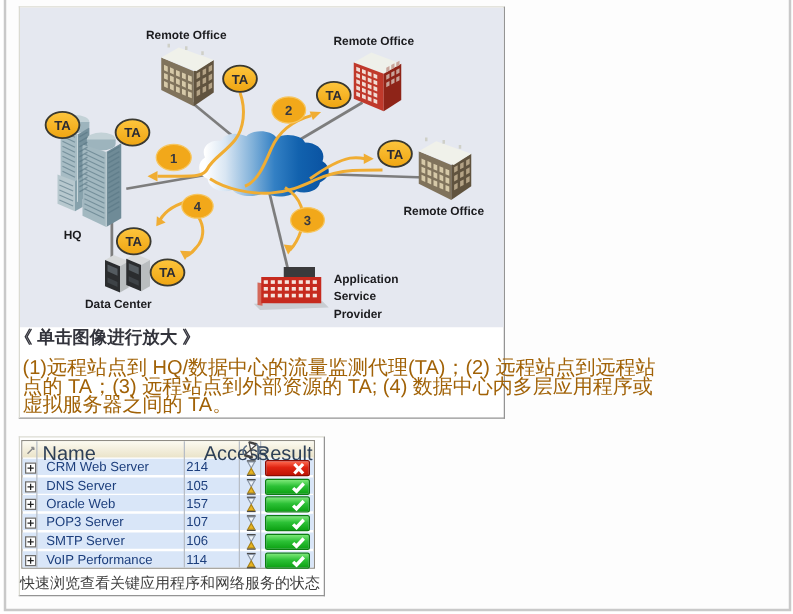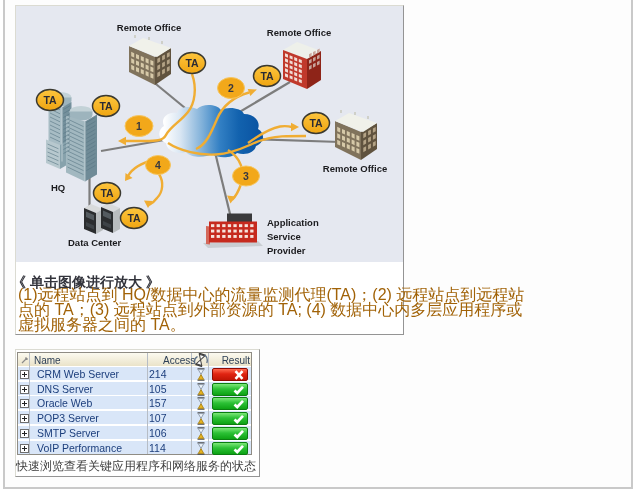--- a/index.html
+++ b/index.html
@@ -1,27 +1,27 @@
 <!DOCTYPE html>
 <html><head>
 <meta charset="utf-8">
 <style>
 html,body{margin:0;padding:0;}
 body{width:634px;height:491px;background:#fff;font-family:"Liberation Sans",sans-serif;position:relative;overflow:hidden;}
 .panel{position:absolute;left:3px;top:-4px;width:626px;height:489px;border:2px solid #c9c9c9;background:#fdfdfd;}
 .box1{position:absolute;left:15px;top:5px;width:387px;height:328px;border:1px solid;border-color:#dbdbd2 #949494 #949494 #dbdbd2;background:#fff;}
 .box2{position:absolute;left:15px;top:349px;width:243px;height:126px;border:1px solid;border-color:#dbdbd2 #949494 #949494 #dbdbd2;background:#fff;}
-.cap1{position:absolute;left:-4px;top:268px;font-size:14px;font-weight:bold;color:#33343c;white-space:nowrap;letter-spacing:0;}
+.cap1{position:absolute;left:-4px;top:255px;font-size:14px;font-weight:bold;color:#33343c;white-space:nowrap;letter-spacing:0;}
 .cap2{position:absolute;left:2px;top:281px;font-size:16px;line-height:15px;color:#a16207;white-space:nowrap;}
 .cap3{position:absolute;left:0px;top:108px;font-size:12px;color:#3f3f3f;}
 .tbl{position:absolute;left:1px;top:2px;width:233px;height:101px;border:1px solid #8f8c84;background:#fff;}
 .hdr{position:absolute;left:0;top:0;width:233px;height:13px;background:linear-gradient(#fcfaf0,#eae3c9);}
 .row{position:absolute;left:0;width:233px;height:13px;background:#d9e6f8;}
 .colsep{position:absolute;top:0;width:1px;height:101px;background:#b7bdc5;}
-.htxt{position:absolute;top:2px;font-size:10px;color:#2e4057;}
+.htxt{position:absolute;top:2px;font-size:16px;color:#2e4057;}
 .plus{position:absolute;left:2px;top:2.5px;width:7px;height:7px;border:1px solid #6e6e6e;background:#fff;}
 .plus:before{content:"";position:absolute;left:1px;top:3px;width:5px;height:1px;background:#222;}
 .plus:after{content:"";position:absolute;left:3px;top:1px;width:1px;height:5px;background:#222;}
 .nm{position:absolute;left:19px;top:1px;font-size:10.5px;color:#1c3e7c;}
 .ix{position:absolute;left:131px;top:1px;font-size:10.5px;color:#1c3e7c;}
 .bar{position:absolute;left:194px;top:1px;width:34px;height:10.5px;border-radius:2px;}
 .bar.red{background:linear-gradient(#ff6a50,#e02412 45%,#c01505);border:1px solid #8c0b04;}
 .bar.grn{background:linear-gradient(#7ce878,#2cc136 45%,#0da214);border:1px solid #0b7d10;}
 .hg{position:absolute;left:178px;top:0.5px;}
 </style>

